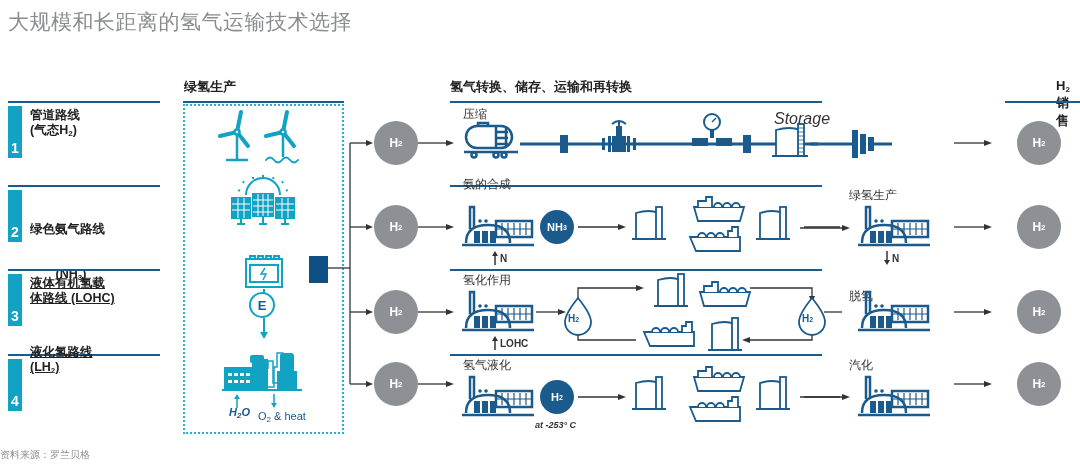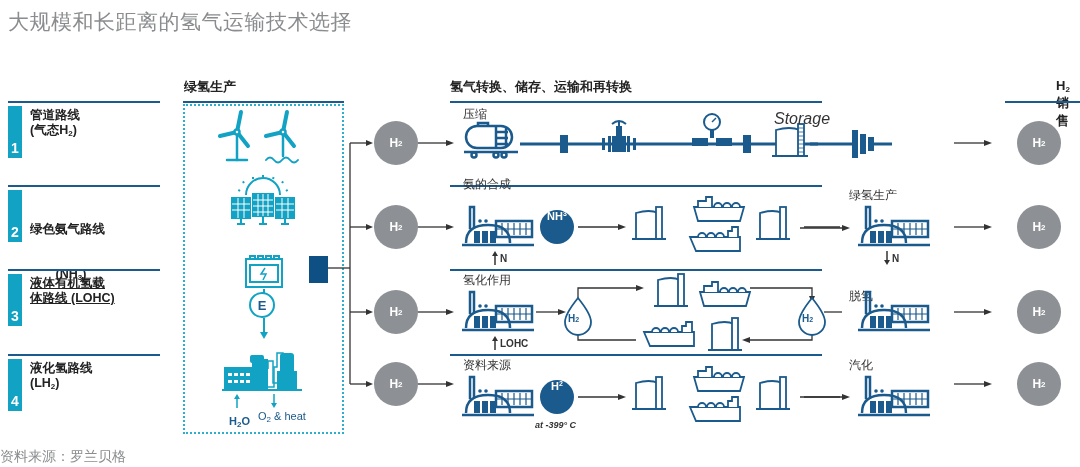--- a/index.html
+++ b/index.html
@@ -1,33 +1,33 @@
 <!DOCTYPE html>
 <html><head>
 <meta charset="utf-8">
 <style>
   html, body { margin:0; padding:0; background:#ffffff; }
   body { width:1080px; height:467px; position:relative; overflow:hidden;
          font-family:"Liberation Sans", "DejaVu Sans", sans-serif; }
   .abs { position:absolute; }
   .title { left:8px; top:8px; font-size:21px; color:#8a8c8e; letter-spacing:0.5px; }
-  .source { left:0px; top:448px; font-size:14px; color:#8a8c8e;font-family:Liberation Serif, serif; }
+  .source { left:0px; top:448px; font-size:10px; color:#8a8c8e;font-family:Liberation Serif, serif; }
   .hdr { font-size:13px; font-weight:bold; color:#222; }
   .hdr-line { height:2px; background:#1b5a8c; }
   .route-line { left:8px; width:152px; height:2px; background:#1b5a8c; }
   .route-num { left:8px; width:14px; height:52px; background:#12a3c4; color:#fff; font-weight:bold;
                font-size:14px; display:flex; align-items:flex-end; justify-content:center; padding-bottom:2px; box-sizing:border-box; }
   .route-label { left:30px; font-size:12.5px; font-weight:bold; color:#222; line-height:15px; }
   .prod-box { left:183px; top:104px; width:161px; height:330px; border:2px dotted #2bb0cc; box-sizing:border-box; }
   .h2c { width:44px; height:44px; border-radius:50%; background:#8d9094; color:#fff; font-weight:bold; font-size:12px;
          display:flex; align-items:center; justify-content:center; }
   .h2c sub { font-size:8px; vertical-align:-2px; }
   .step-label { font-size:12px; color:#333; }
   .blue-c { width:34px; height:34px; border-radius:50%; background:#1b5a8c; color:#fff; font-weight:bold; font-size:11px;
-            display:flex; align-items:flex-start; justify-content:center; }
+            display:flex; align-items:center; justify-content:center; }
   .blue-c sub { font-size:7px; vertical-align:-2px; }
   svg { overflow:visible; }
   .sub { font-size:8px; vertical-align:-2px; }
 </style>
 </head>
 <body>
 
 <div class="abs title">大规模和长距离的氢气运输技术选择</div>
 
 <div class="abs hdr" style="left:184px;top:78px;">绿氢生产</div>
@@ -55,21 +55,21 @@
 
 <div class="abs route-line" style="top:269px;"></div>
 <div class="abs route-num" style="top:274px;">3</div>
 <div class="abs route-label" style="top:276px;text-decoration:underline;">
   <div>液体有机氢载</div>
   <div><span>体路线 (LOHC)</span></div>
 </div>
 
 <div class="abs route-line" style="top:354px;"></div>
 <div class="abs route-num" style="top:359px;">4</div>
-<div class="abs route-label" style="top:361px;">
+<div class="abs route-label" style="top:345px;text-decoration:underline;">
   <div>液化氢路线</div>
   <div><span>(LH</span><span class="sub">2</span><span>)</span></div>
 </div>
 
 <div class="abs prod-box"></div>
 
 <svg class="abs" style="left:210px;top:108px;" width="110" height="60">
   <g stroke="#12a3c4" fill="#12a3c4" stroke-width="2.5" stroke-linecap="round">
     <g>
       <line x1="27" y1="24" x2="27" y2="52"></line>
@@ -149,21 +149,21 @@
       <path d="M46 20 v-8 h5 v22 h7"></path>
       <path d="M46 38 h6 v-20 h3 v-14 h6 v8"></path>
     </g>
 </svg>
 <svg class="abs" style="left:222px;top:394px;" width="80" height="14">
   <line x1="15" y1="14" x2="15" y2="3" stroke="#12a3c4" stroke-width="1.5"></line>
     <path d="M12 5 L15 0 L18 5 Z" fill="#12a3c4"></path>
   <line x1="52" y1="0" x2="52" y2="10" stroke="#12a3c4" stroke-width="1.5"></line>
     <path d="M49 9 L52 14 L55 9 Z" fill="#12a3c4"></path>
 </svg>
-<div class="abs" style="left:229px;top:415px;font-size:11px;font-weight:bold;color:#1b5a8c;"><span>H</span><span class="sub">2</span><span>O</span></div>
+<div class="abs" style="left:229px;top:406px;font-size:11px;font-weight:bold;color:#1b5a8c;font-style:italic;"><span>H</span><span class="sub">2</span><span>O</span></div>
 <div class="abs" style="left:258px;top:410px;font-size:11px;font-weight:normal;color:#1b5a8c;"><span>O</span><span class="sub">2</span><span> &amp; heat</span></div>
 
 <div class="abs" style="left:309px;top:256px;width:19px;height:27px;background:#0e4f84;"></div>
 <svg class="abs" style="left:328px;top:140px;" width="48" height="260">
   <g stroke="#333" stroke-width="1.3" fill="none">
     <line x1="0" y1="128" x2="22" y2="128"></line>
     <line x1="22" y1="3" x2="22" y2="244"></line>
     <line x1="22" y1="3" x2="40" y2="3"></line>
     <line x1="22" y1="87" x2="40" y2="87"></line>
     <line x1="22" y1="172" x2="40" y2="172"></line>
@@ -438,21 +438,21 @@
       <rect x="20" y="28" width="6" height="12"></rect>
       <rect x="28" y="28" width="6" height="12"></rect>
       <circle cx="18" cy="18" r="1.8"></circle>
       <circle cx="24" cy="18" r="1.8"></circle>
     </g>
   <g stroke="#1b5a8c" stroke-width="1.2">
       <path d="M40 20 v12 M46 20 v12 M52 20 v12 M58 20 v12 M64 20 v12 M34 26 h36"></path>
     </g>
 </svg>
 
-<div class="abs step-label" style="left:463px;top:357px;">资料来源</div>
+<div class="abs step-label" style="left:463px;top:357px;">氢气液化</div>
 <svg class="abs" style="left:462px;top:373px;" width="72" height="48">
   <g stroke="#1b5a8c" fill="none" stroke-width="2.5">
     <path d="M8 26 v-22 h4 v22"></path>
       <path d="M4 40 q0 -18 22 -18 q22 0 22 18"></path>
       <rect x="34" y="18" width="36" height="16"></rect>
       <line x1="0" y1="42" x2="72" y2="42"></line>
   </g>
   <g fill="#1b5a8c">
       <rect x="12" y="28" width="6" height="12"></rect>
       <rect x="20" y="28" width="6" height="12"></rect>
@@ -461,21 +461,21 @@
       <circle cx="24" cy="18" r="1.8"></circle>
     </g>
   <g stroke="#1b5a8c" stroke-width="1.2">
       <path d="M40 20 v12 M46 20 v12 M52 20 v12 M58 20 v12 M64 20 v12 M34 26 h36"></path>
     </g>
 </svg>
 <div class="abs blue-c" style="left:540px;top:380px;">
     <span>H</span>
     <sub>2</sub>
   </div>
-<div class="abs" style="left:535px;top:420px;font-size:9px;font-weight:bold;font-style:italic;color:#333;">at -399° C</div>
+<div class="abs" style="left:535px;top:420px;font-size:9px;font-weight:bold;font-style:italic;color:#333;">at -253° C</div>
 
 <svg class="abs" style="left:578px;top:363px;" width="250" height="62">
   <g stroke="#333" stroke-width="1.3">
       <line x1="0" y1="34" x2="42" y2="34"></line>
       <line x1="226" y1="34" x2="262" y2="34"></line>
     </g>
   <path d="M40 31 L48 34 L40 37 Z" fill="#333"></path>
   <g stroke="#1b5a8c" fill="#fff" stroke-width="1.8">
     <g>
         <path d="M58 20 q14 -4 22 0 v26 h-22 z"></path>

